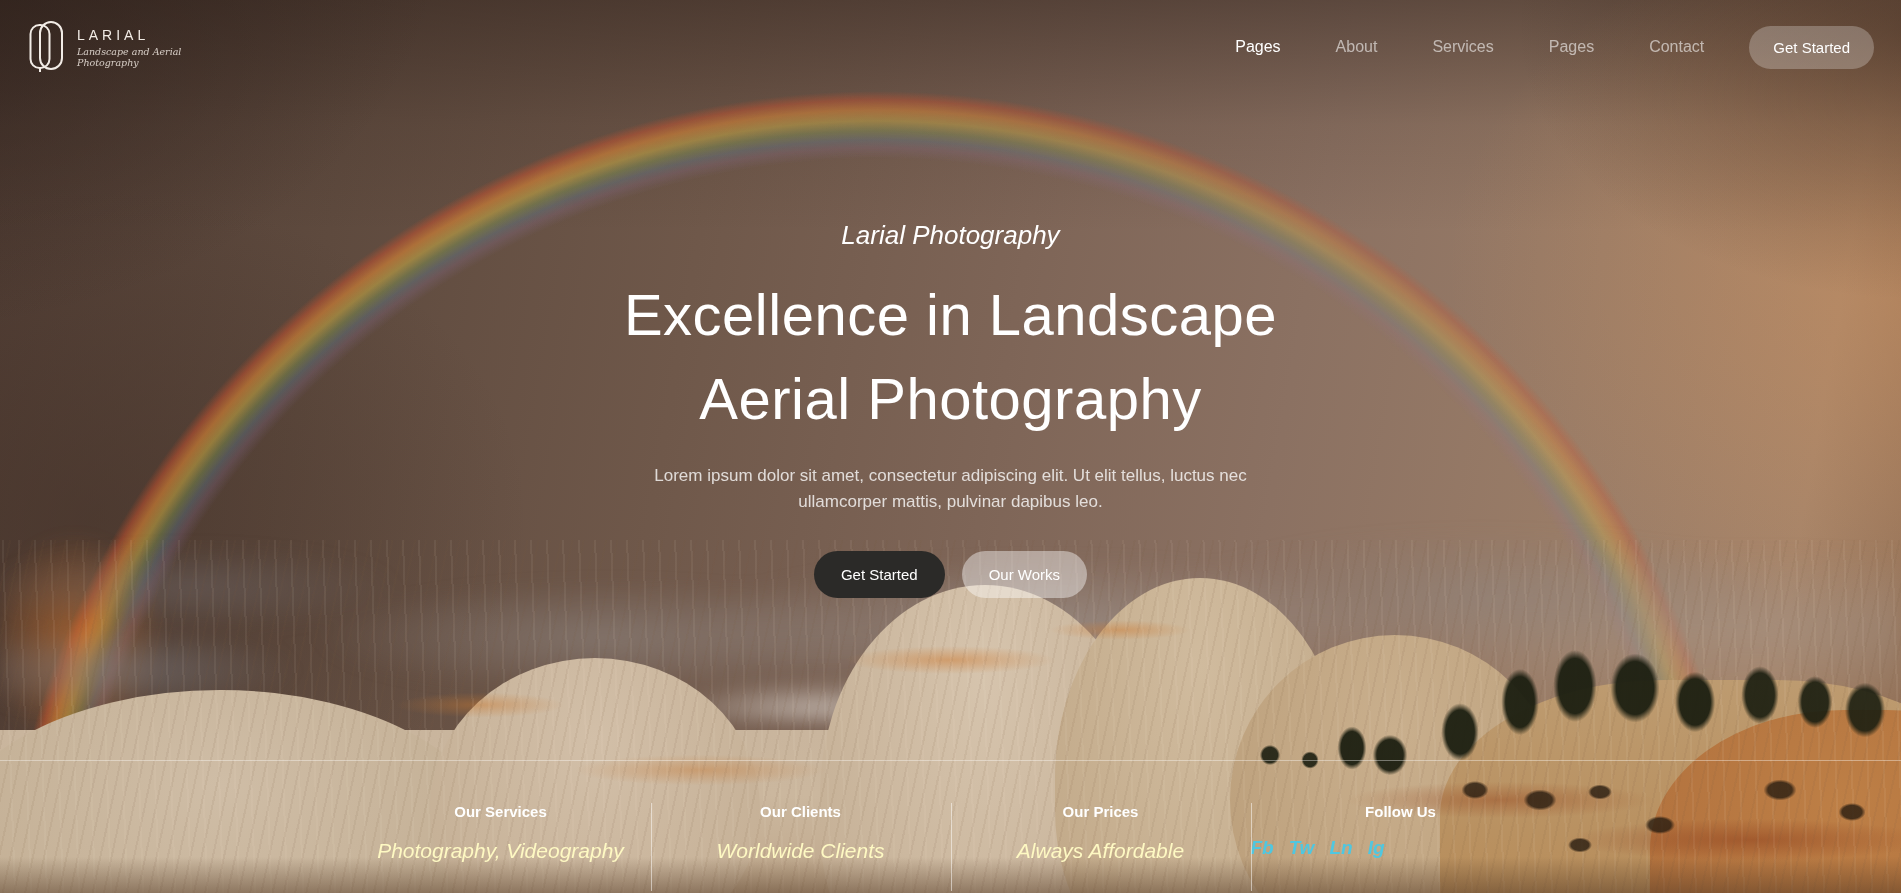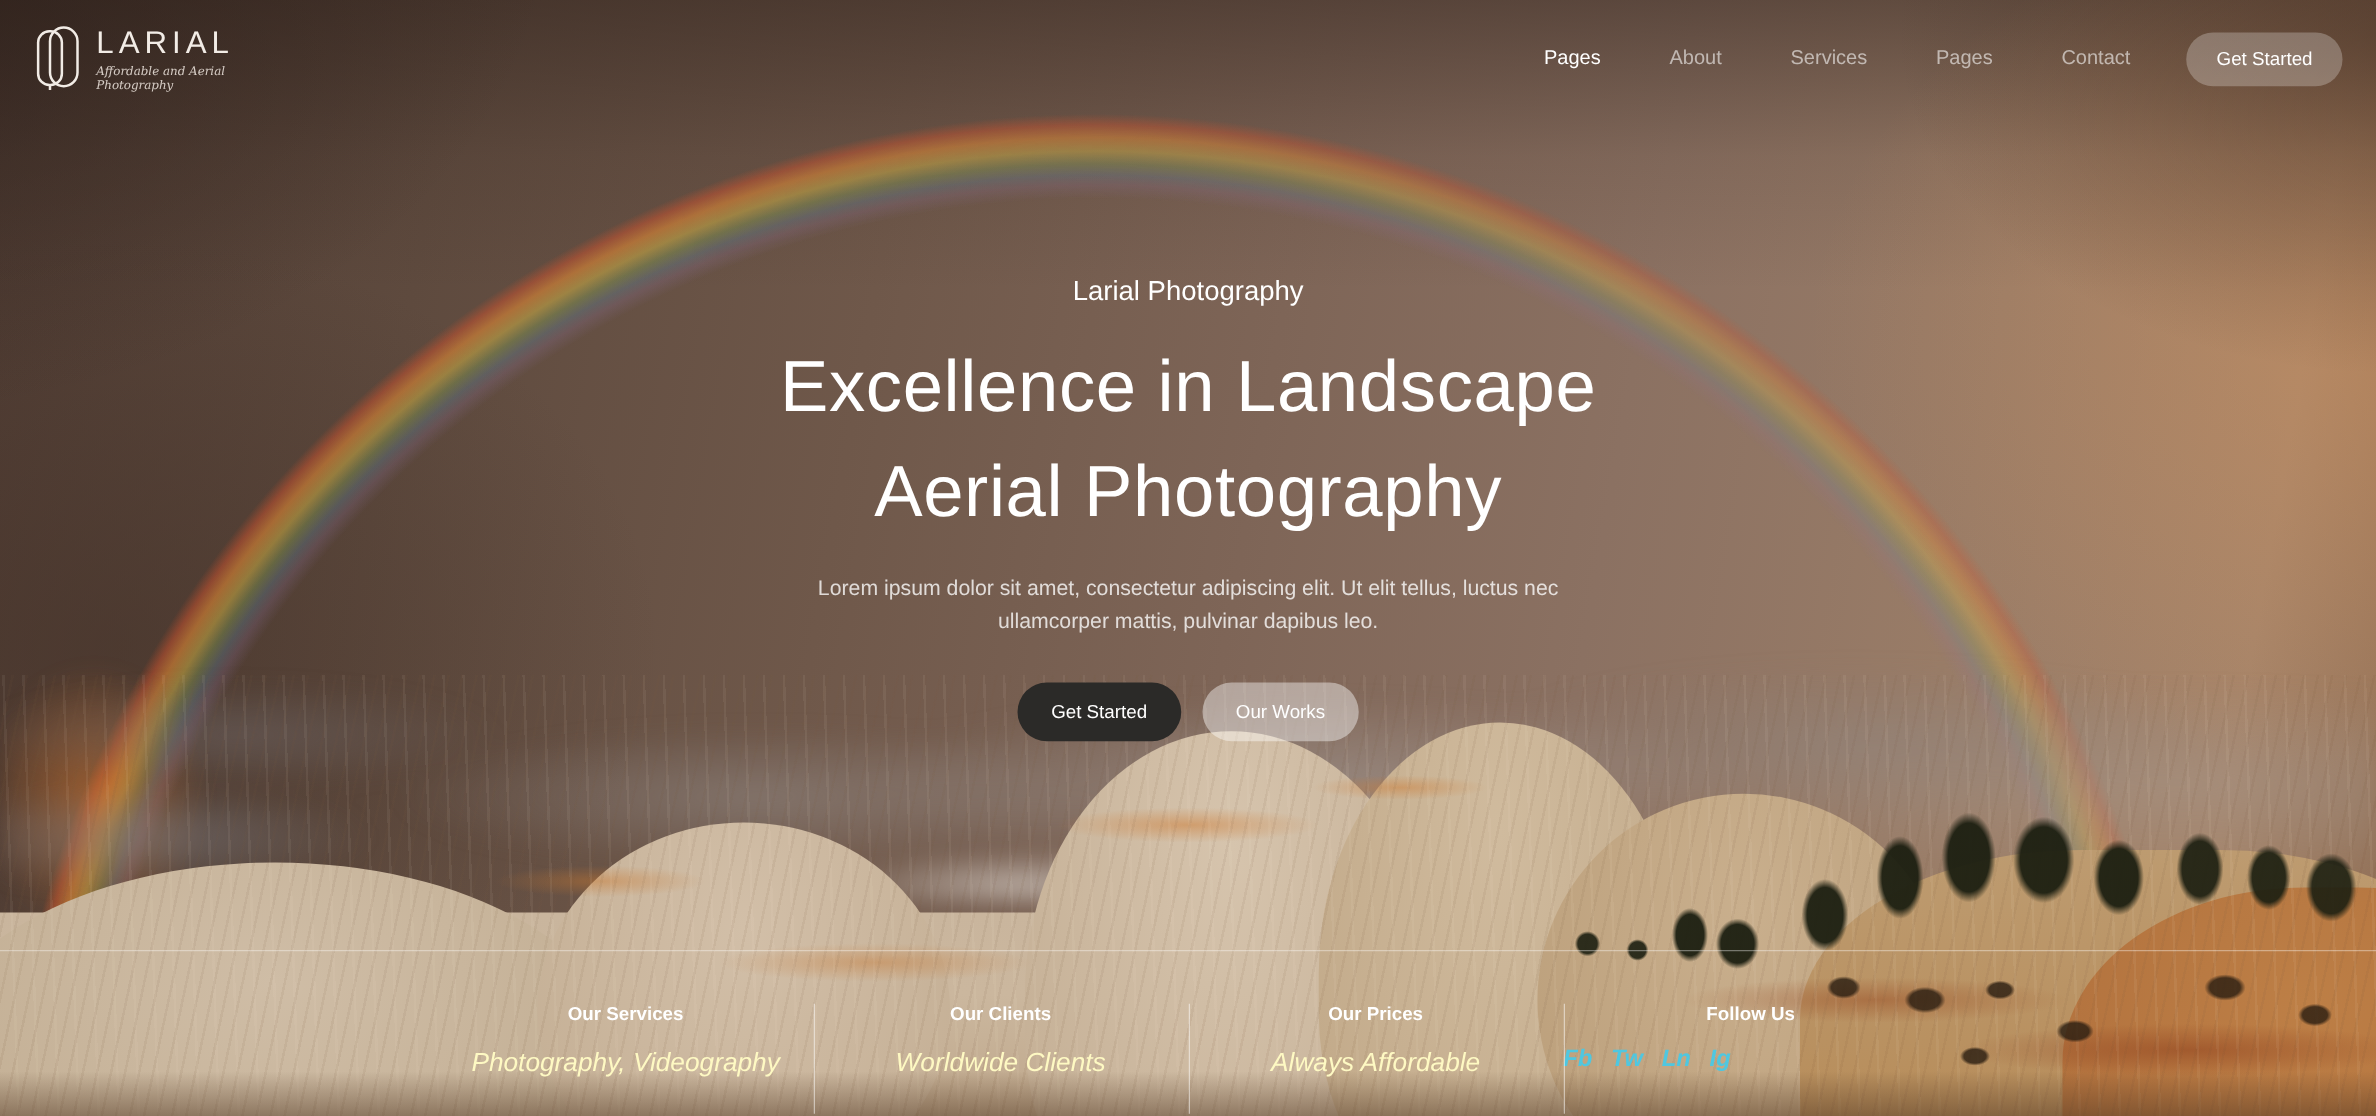--- a/index.html
+++ b/index.html
@@ -100,31 +100,31 @@
       radial-gradient(ellipse 20px 12px at 280px 85px, rgba(40,28,16,.8) 55%, transparent 75%),
       radial-gradient(ellipse 16px 10px at 200px 105px,rgba(40,28,16,.8) 55%, transparent 75%),
       radial-gradient(ellipse 22px 14px at 400px 50px, rgba(40,28,16,.8) 55%, transparent 75%),
       radial-gradient(ellipse 18px 12px at 472px 72px, rgba(40,28,16,.8) 55%, transparent 75%);
   }
 
   
   .nav { position:absolute; top:0; left:0; right:0; height:94px; display:flex; align-items:center; padding:0 27px 0 28px; z-index:5; }
   .brand { display:flex; align-items:center; gap:13px; cursor:pointer; }
   .logo-mark { width:36px; height:54px; }
-  .brand-name { color:#f2ece6; font-size:25px; letter-spacing:4px; font-weight:500; }
+  .brand-name { color:#f2ece6; font-size:14px; letter-spacing:4px; font-weight:500; }
   .brand-tagline { font-family:"DejaVu Serif", serif; font-style:italic; font-size:9.5px; line-height:11px; color:rgba(240,232,224,.85); margin-top:3px; }
   .menu { margin-left:auto; display:flex; align-items:center; gap:55px; }
   .menu a { text-decoration:none; font-size:16px; color:rgba(255,255,255,.58); cursor:pointer; }
   .menu a.active { color:#ffffff; font-weight:500; }
   .nav-cta { margin-left:45px; height:43px; padding:0 24px; border:none; border-radius:24px;
     background:rgba(255,255,255,.25); color:#fff; font-size:15px; font-family:inherit; cursor:pointer; }
 
   
   .hero-content { position:absolute; left:0; right:0; top:220px; text-align:center; z-index:4; color:#fff; }
-  .eyebrow { font-size:22px; font-weight:500; }
+  .eyebrow { font-size:26px; font-style:italic; font-weight:500; }
   h1.hero-title { margin-top:22px; font-size:58px; line-height:84px; font-weight:400; letter-spacing:.5px; }
   .hero-desc { margin-top:22px; font-size:17px; line-height:26px; color:rgba(255,255,255,.78); }
   .cta-row { margin-top:36px; display:flex; justify-content:center; gap:17px; }
   .cta-row button { height:47px; padding:0 27px; border:none; border-radius:26px; font-size:15px; font-family:inherit; color:#fff; cursor:pointer; }
   .btn-dark { background:#2b2a28; }
   .btn-light { background:rgba(255,255,255,.42); }
 
   
   .strip { position:absolute; left:0; right:0; bottom:0; height:133px; border-top:1px solid rgba(255,255,255,.38); z-index:5; }
   .strip-inner { width:1200px; height:100%; margin:10px auto; display:grid; grid-template-columns:repeat(4,1fr); padding-top:32px; }
@@ -165,21 +165,21 @@
   <header class="nav">
     <div class="brand">
       <svg class="logo-mark" viewBox="0 0 36 54" fill="none" xmlns="http://www.w3.org/2000/svg">
         <rect x="2.5" y="5" width="19" height="43" rx="9" stroke="#f2ece6" stroke-width="2"></rect>
         <rect x="12" y="2" width="22" height="47" rx="11" stroke="#f2ece6" stroke-width="2"></rect>
         <path d="M12 48 L12 52" stroke="#f2ece6" stroke-width="2"></path>
       </svg>
       <div class="brand-text">
         <div class="brand-name">LARIAL</div>
         <div class="brand-tagline">
-          <span>Affordable and Aerial</span><br>
+          <span>Landscape and Aerial</span><br>
           <span>Photography</span>
         </div>
       </div>
     </div>
     <nav class="menu">
       <a class="active">Pages</a>
       <a>About</a>
       <a>Services</a>
       <a>Pages</a>
       <a>Contact</a>

